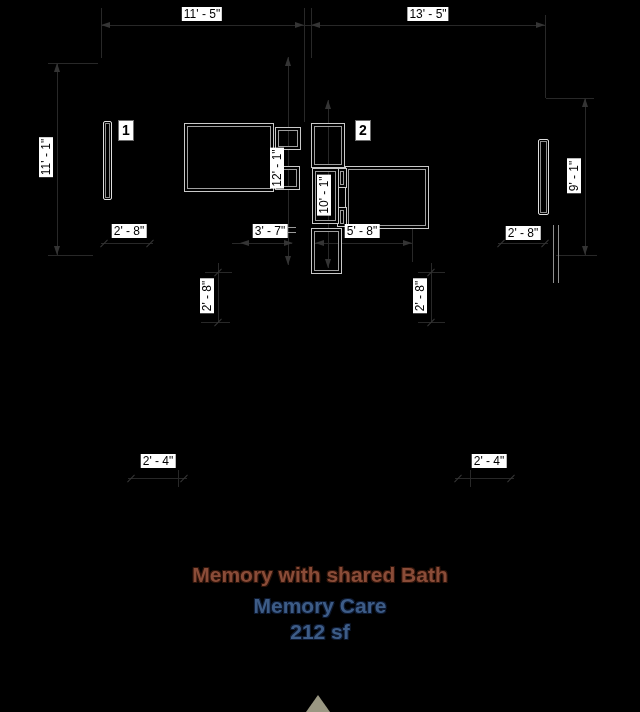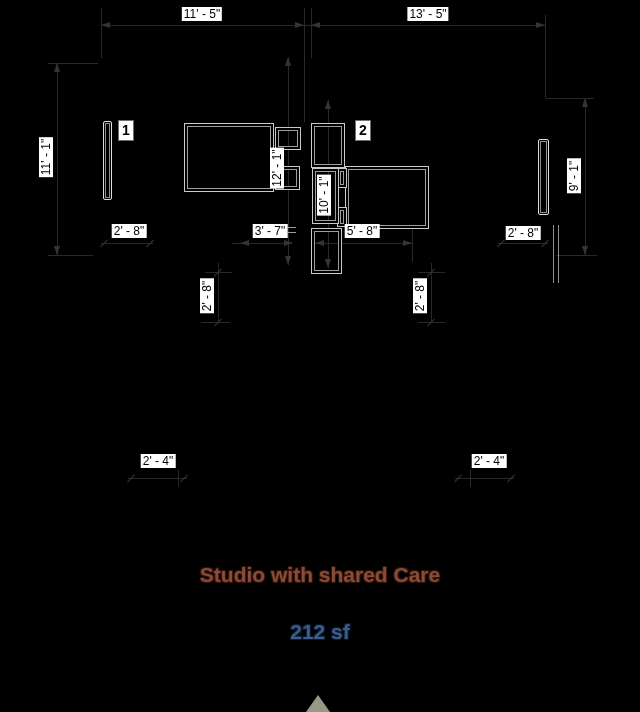--- a/index.html
+++ b/index.html
@@ -132,18 +132,19 @@
   <div class="lb v" style="left:324px;top:195px;">10' - 1"</div>
   <div class="lb" style="left:129px;top:231px;">2' - 8"</div>
   <div class="lb" style="left:270px;top:231px;">3' - 7"</div>
   <div class="lb" style="left:362px;top:231px;">5' - 8"</div>
   <div class="lb" style="left:523px;top:233px;">2' - 8"</div>
   <div class="lb v" style="left:207px;top:296px;">2' - 8"</div>
   <div class="lb v" style="left:420px;top:296px;">2' - 8"</div>
   <div class="lb" style="left:158px;top:461px;">2' - 4"</div>
   <div class="lb" style="left:489px;top:461px;">2' - 4"</div>
 
-  <div class="ttl t-brown" style="top:563px;">Studio with shared Care</div>
+  <div class="ttl t-brown" style="top:563px;">Memory with shared Bath</div>
+  <div class="ttl t-blue" style="top:594px;">Memory Care</div>
   <div class="ttl t-blue" style="top:620px;">212 sf</div>
 
   <div class="north" style="left:306px;top:695px;"></div>
 
 </div>
 
 </body></html>

